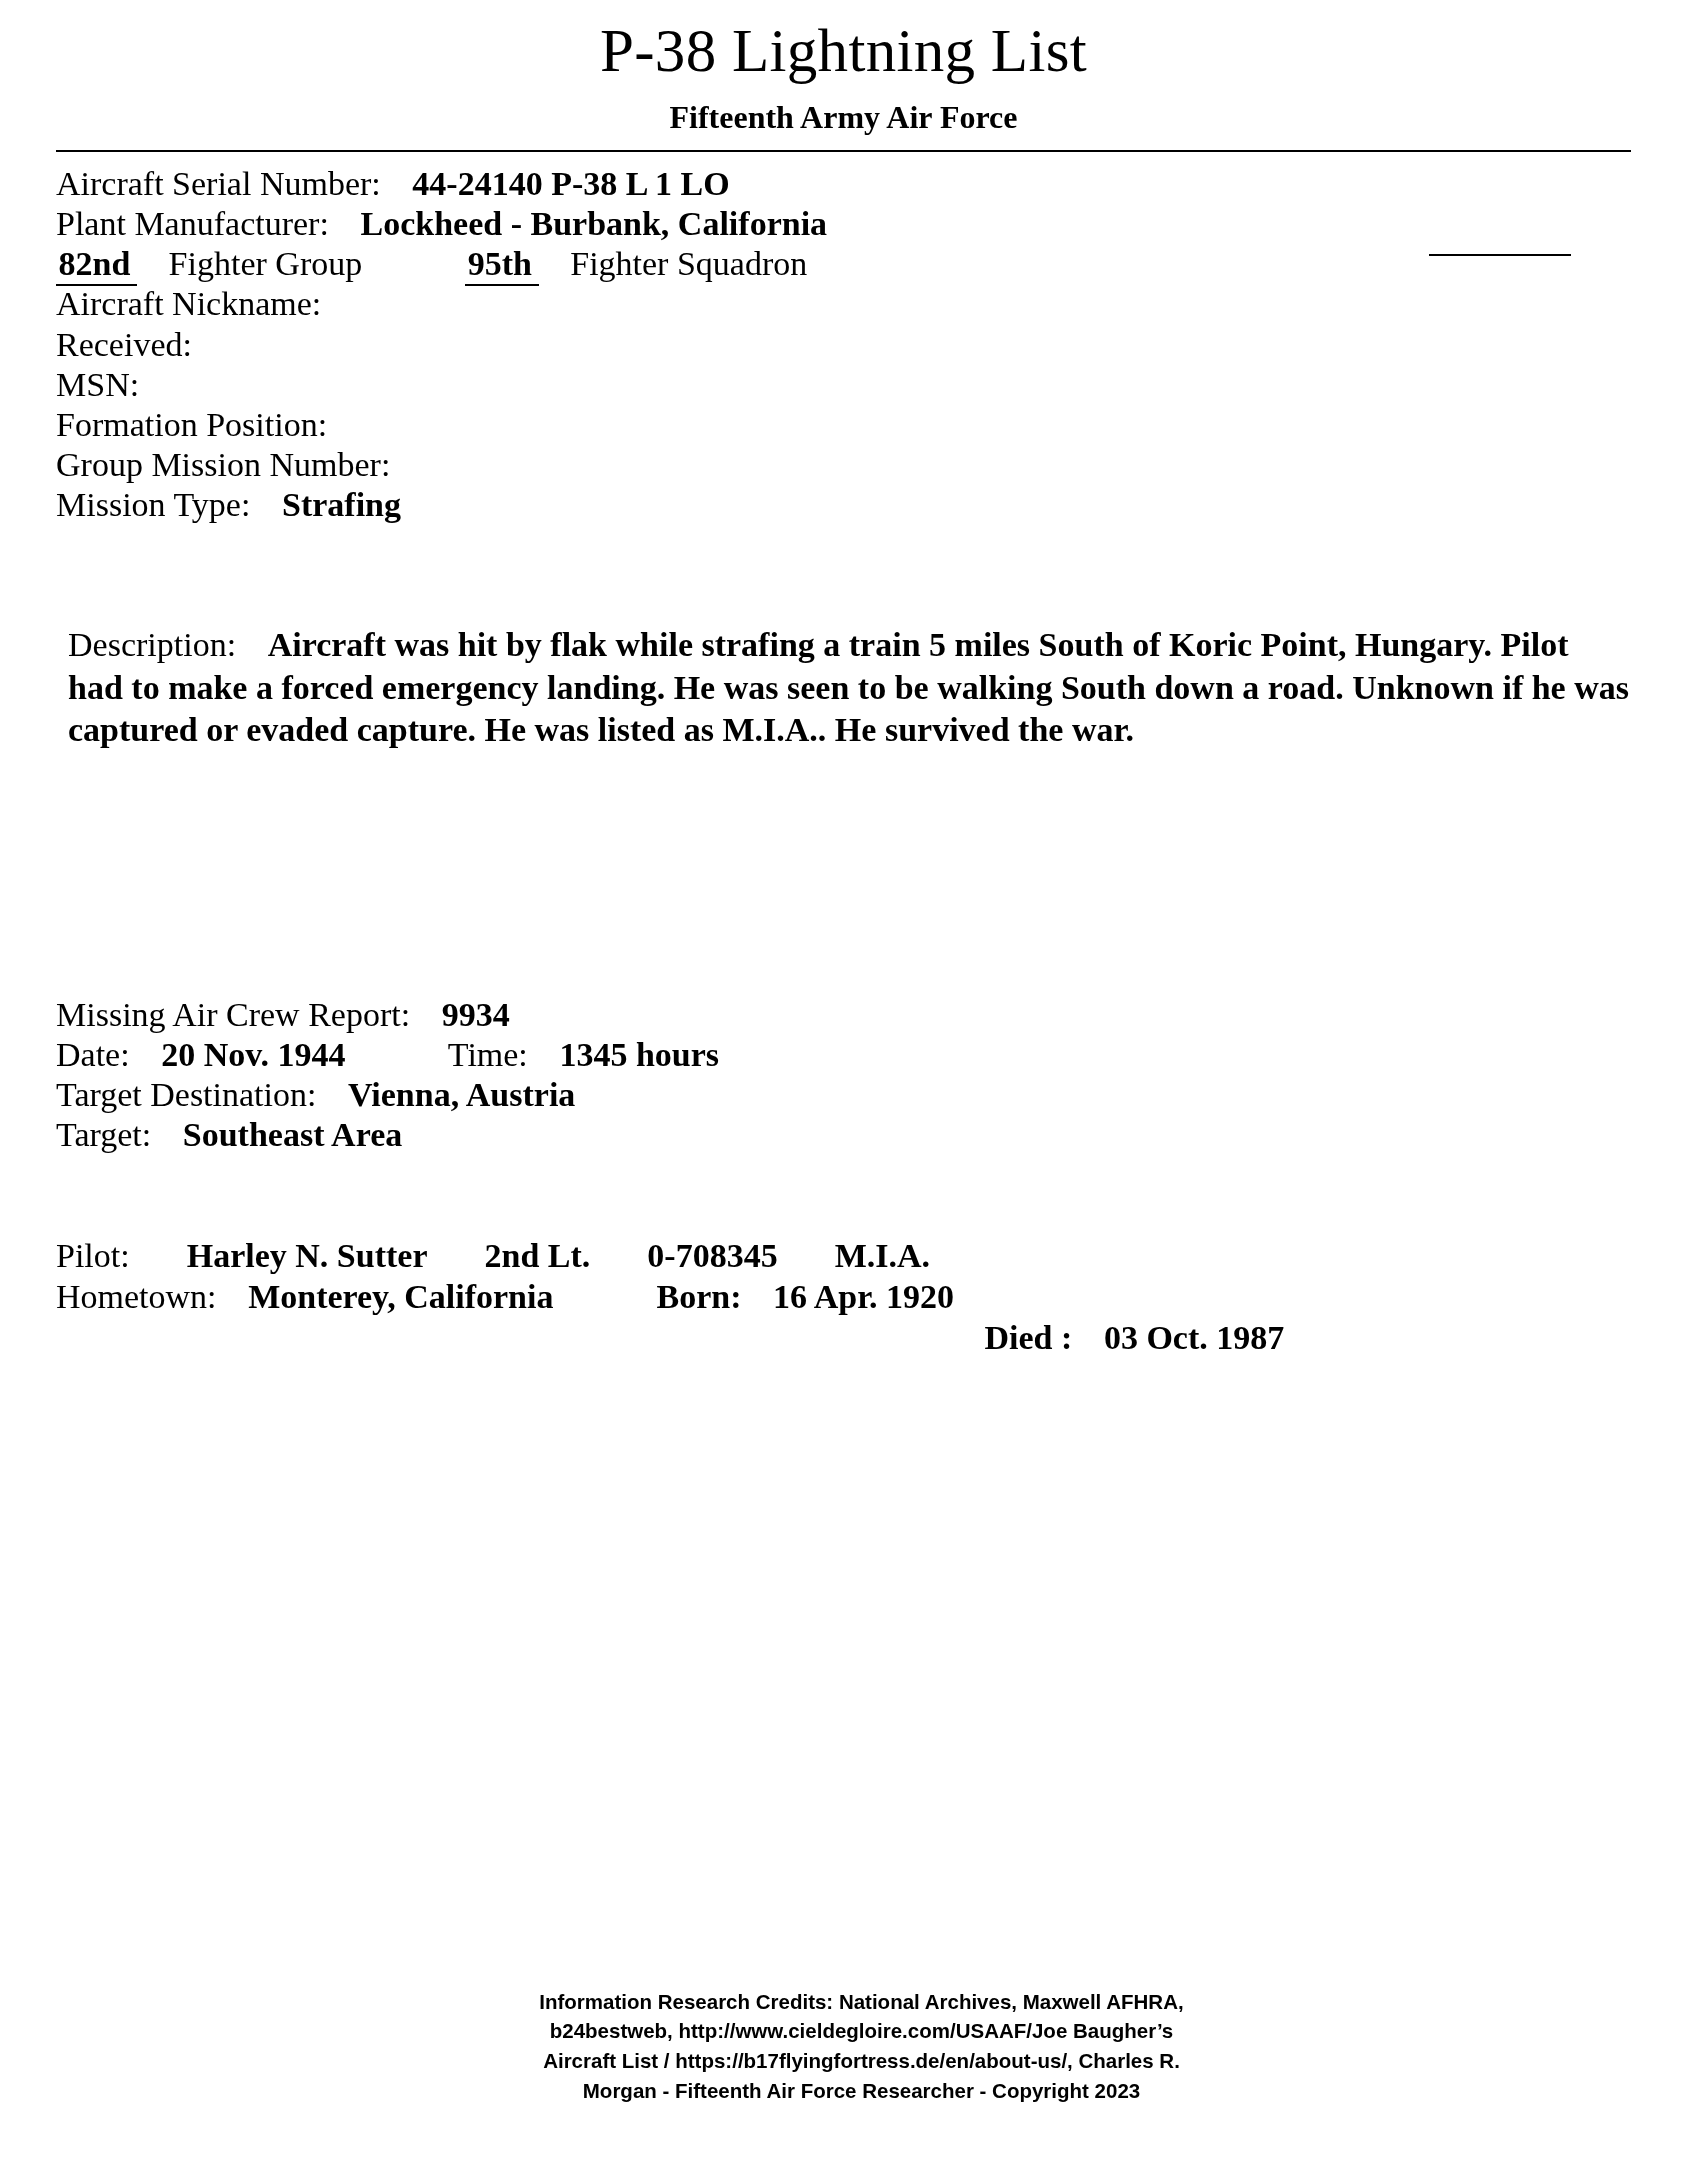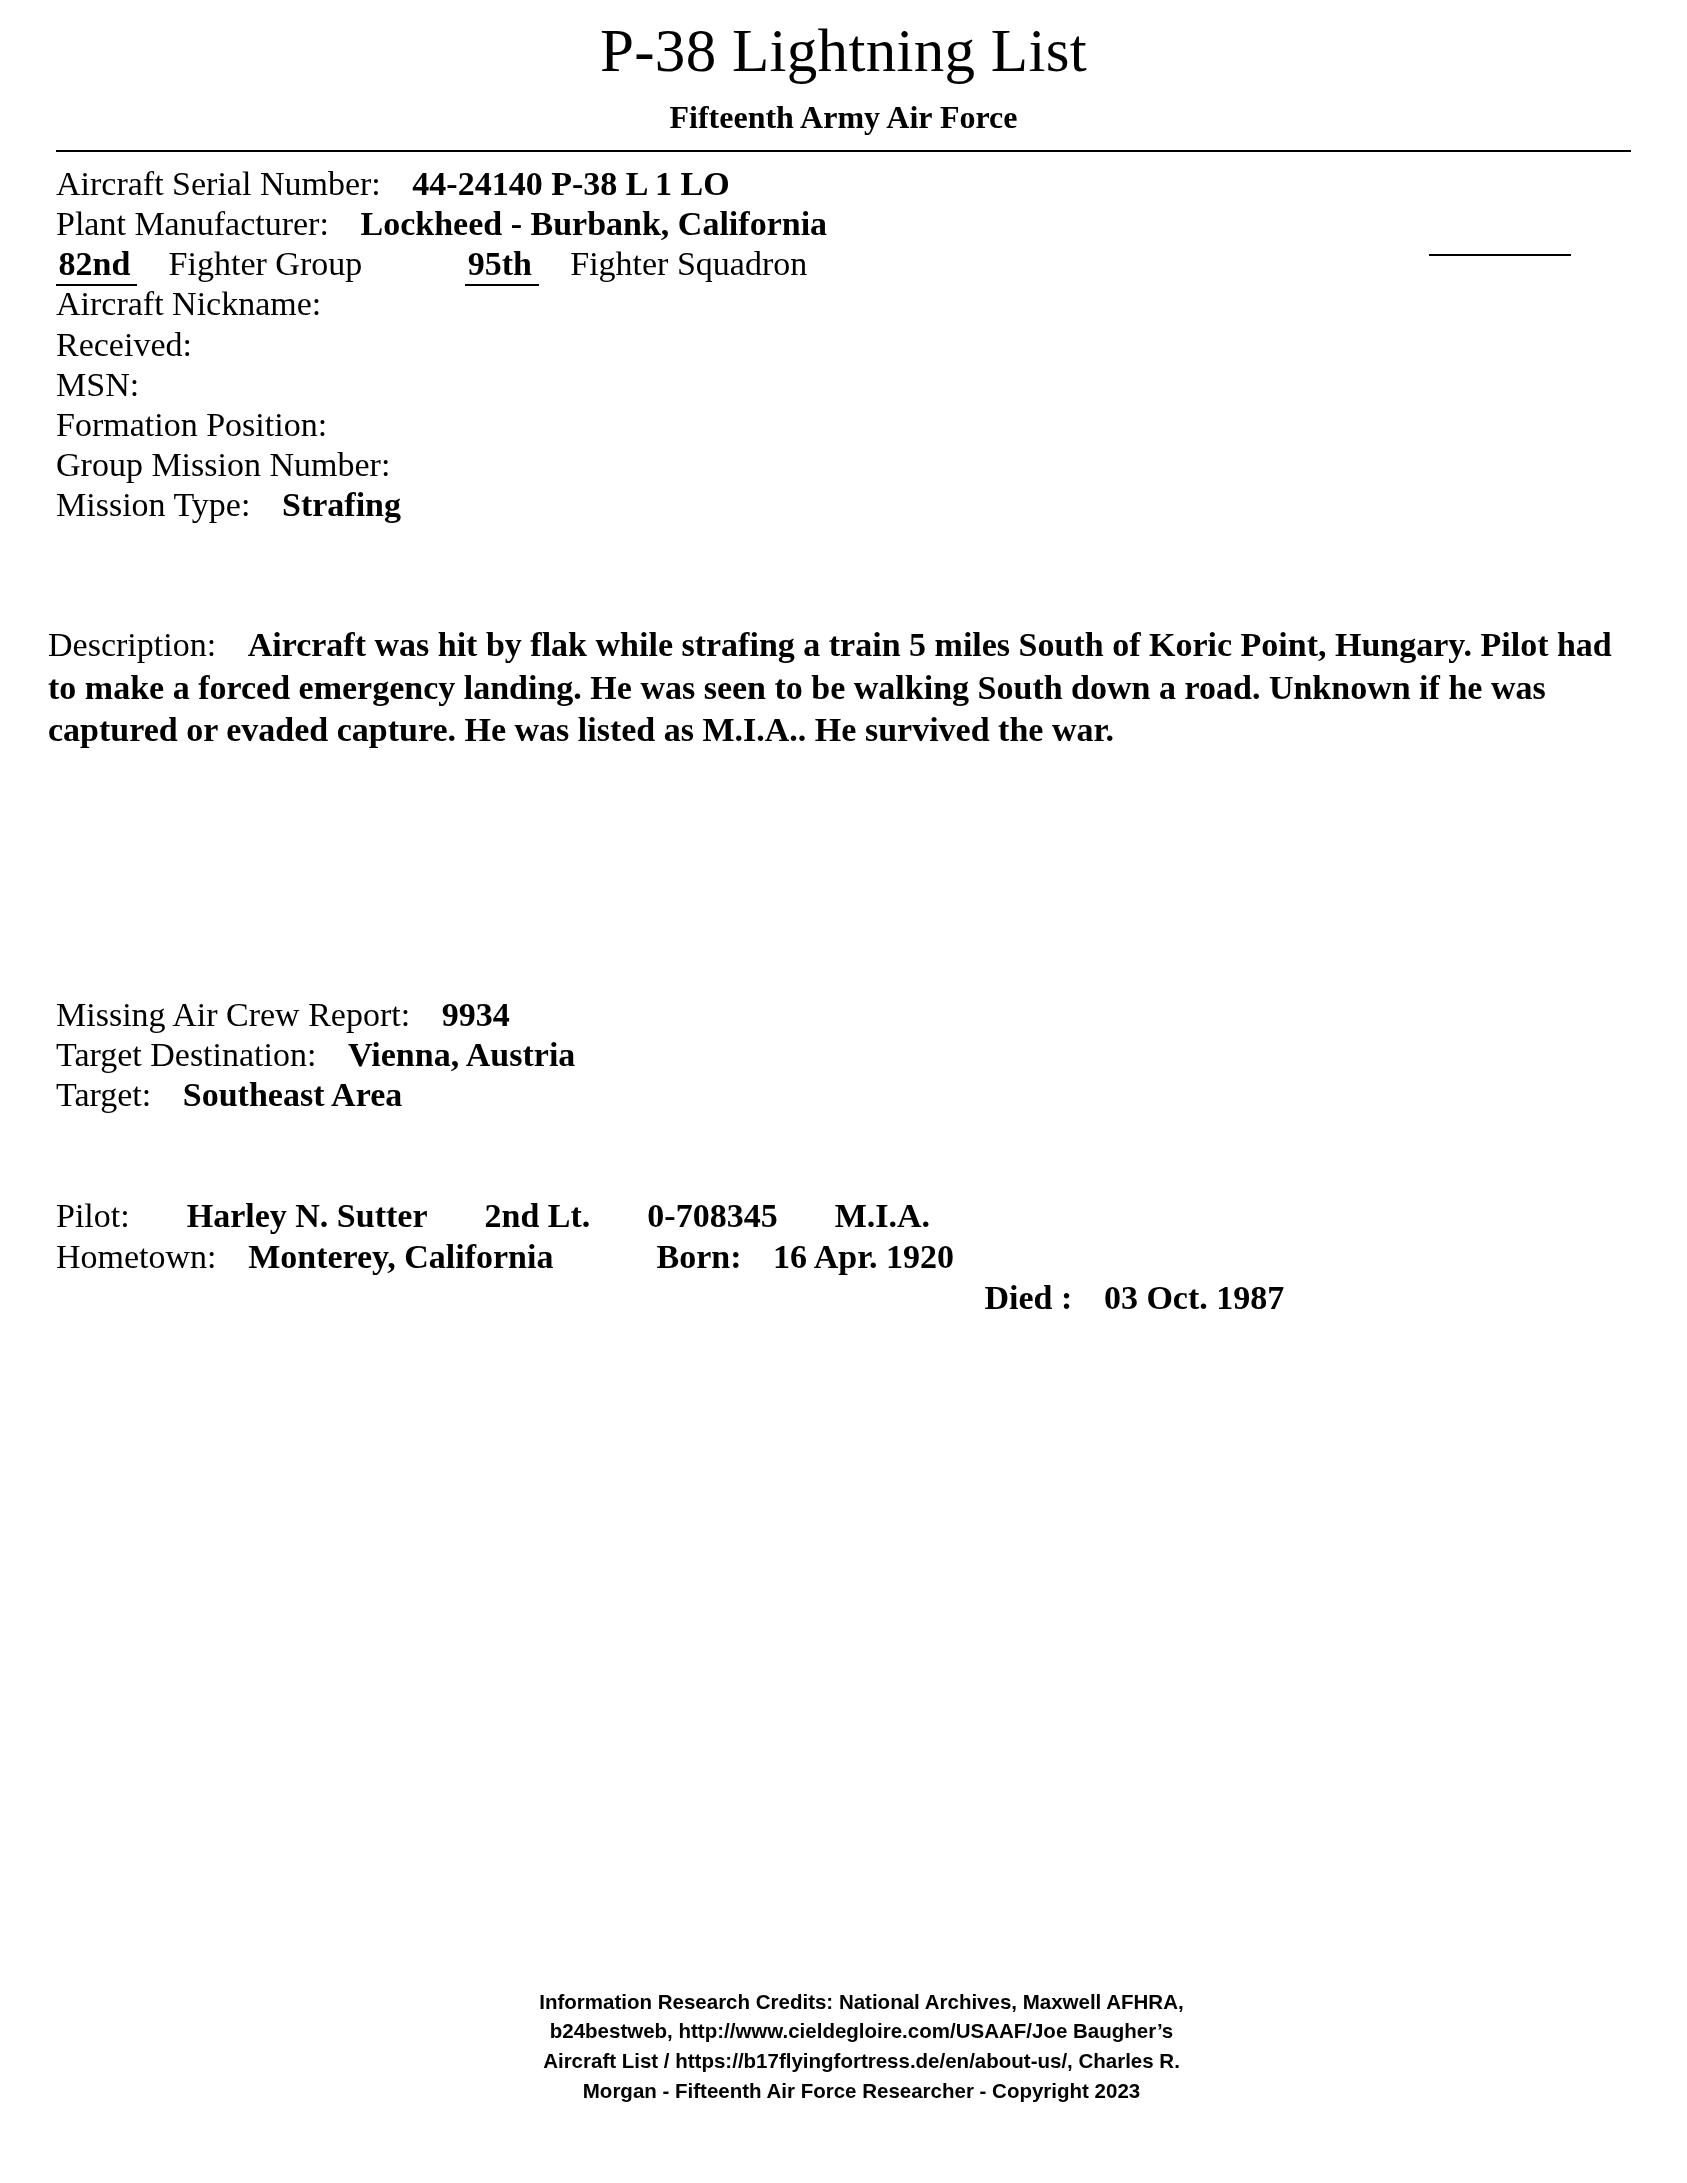--- a/index.html
+++ b/index.html
@@ -69,21 +69,21 @@
   .short-rule {
     position: absolute;
     left: 1429px;
     top: 235px;
     width: 142px;
     border-bottom: 2px solid #000;
   }
 
   
   .description {
-    padding: 0 56px 0 48px;
+    padding: 0 56px 0 68px;
     margin-top: 99px;
     font-size: 34px;
     line-height: 1.25;
   }
   .description .val { font-weight: bold; }
 
   
   .mission {
     padding: 0 30px 0 56px;
     margin-top: 243px;
@@ -196,20 +196,29 @@
   </div>
 
   <div class="mission">
 
     <div class="field-line">
       <span class="lbl">Missing Air Crew Report:</span>
       <span class="gap-sm"></span>
       <span class="val">9934</span>
     </div>
 
+    <div class="field-line">
+      <span class="lbl">Date:</span>
+      <span class="gap-sm"></span>
+      <span class="val">20 Nov. 1944</span>
+      <span class="gap-lg"></span>
+      <span class="lbl">Time:</span>
+      <span class="gap-sm"></span>
+      <span class="val">1345 hours</span>
+    </div>
 
     <div class="field-line">
       <span class="lbl">Target Destination:</span>
       <span class="gap-sm"></span>
       <span class="val">Vienna, Austria</span>
     </div>
 
     <div class="field-line">
       <span class="lbl">Target:</span>
       <span class="gap-sm"></span>

